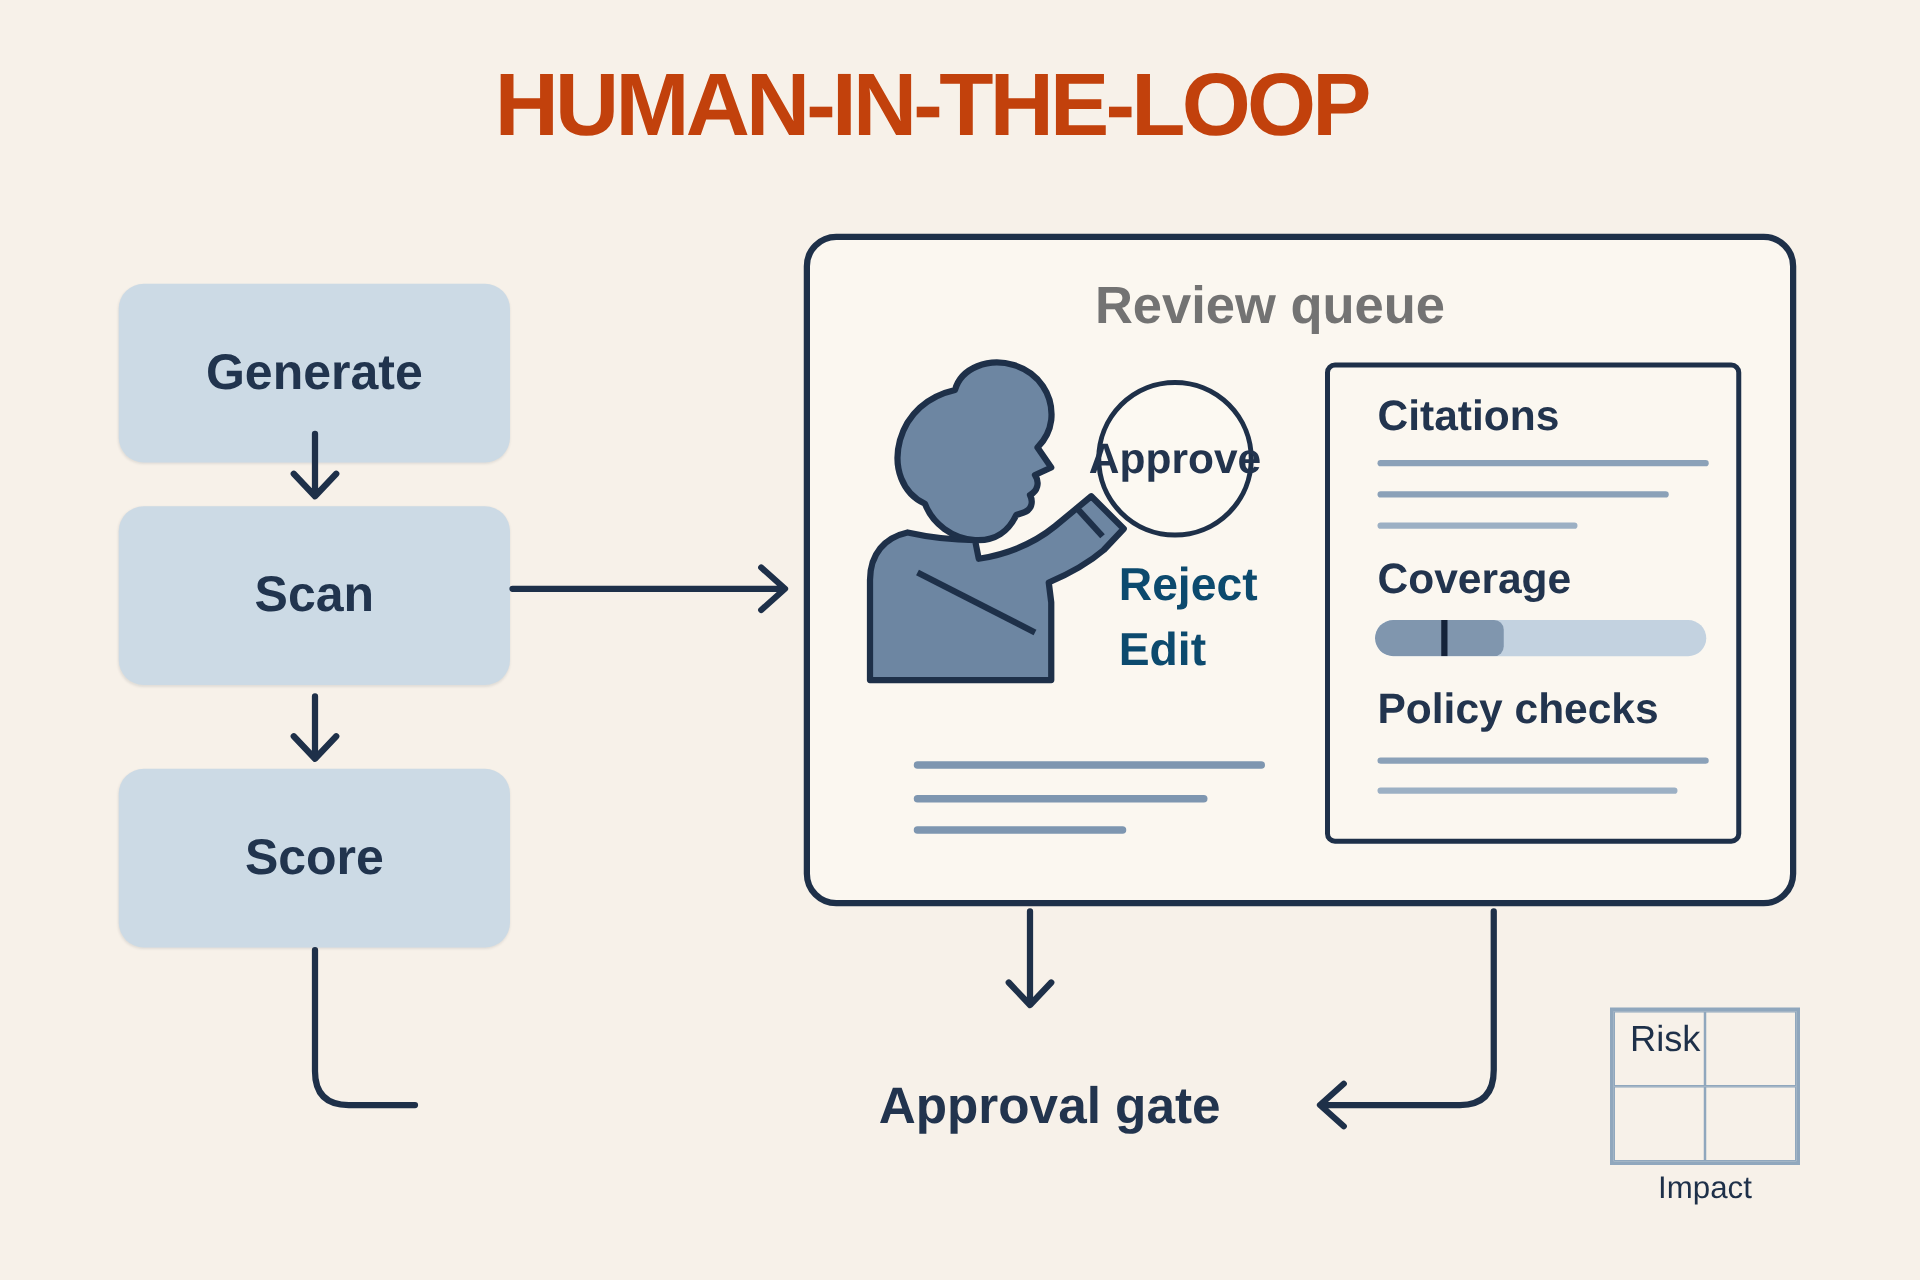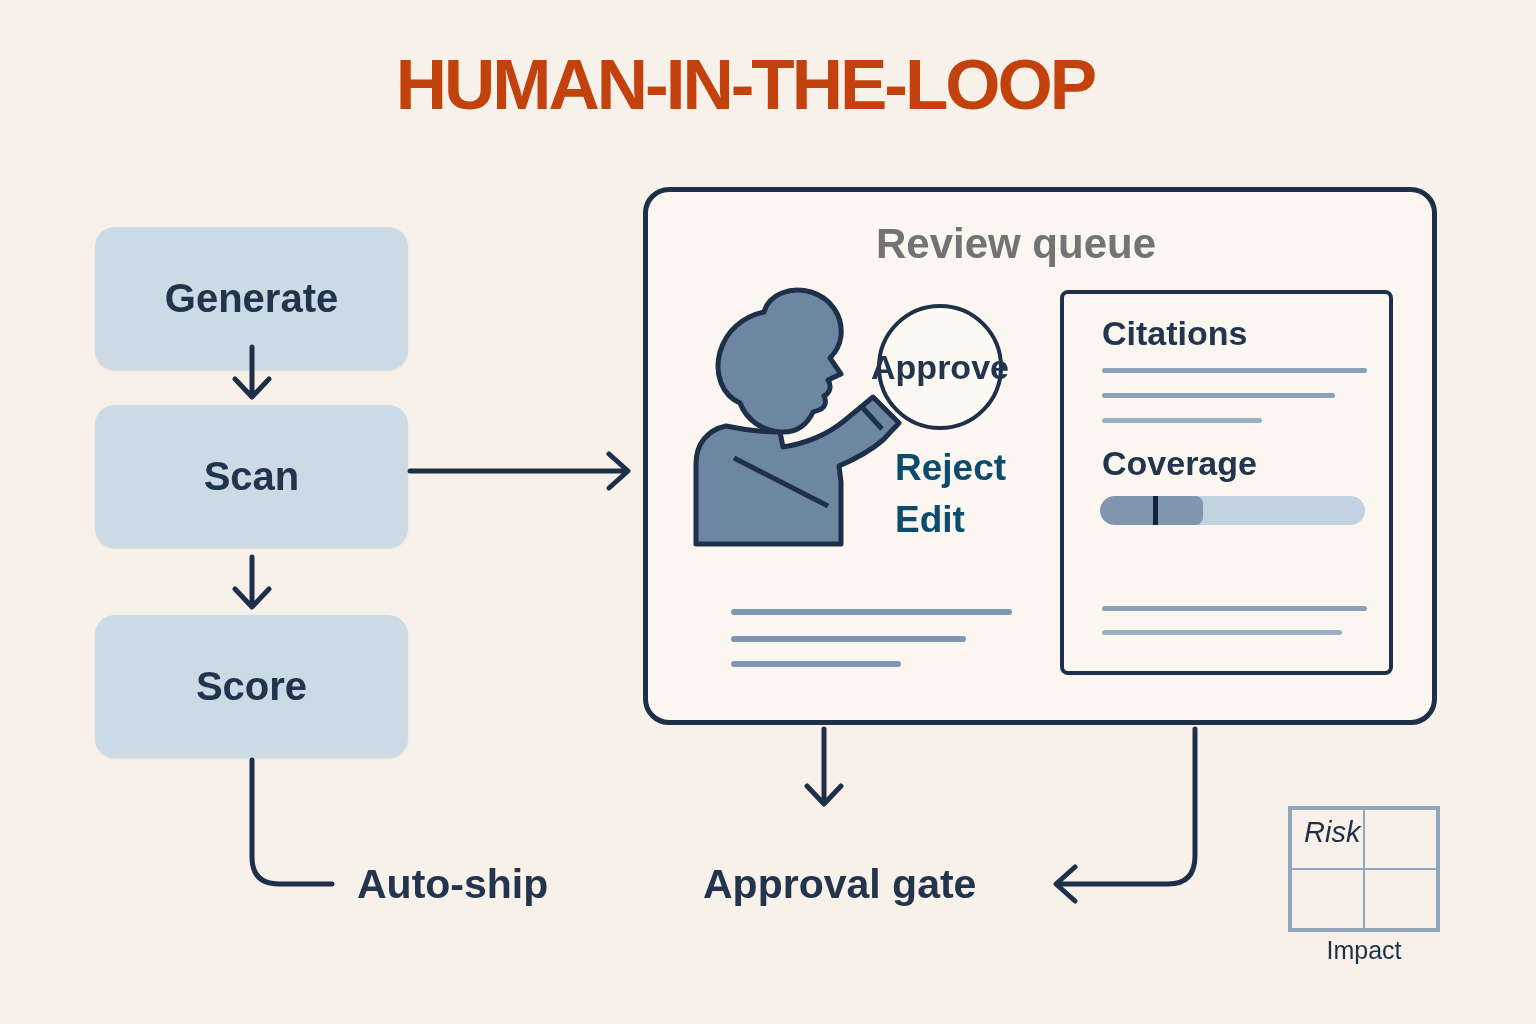--- a/index.html
+++ b/index.html
@@ -78,21 +78,21 @@
   
   .outcome-label { position:absolute; font-size:41px; font-weight:bold; color:#22344e; }
   .auto-ship     { left:357px; top:861px; }
   .approval-gate { left:703px; top:861px; }
   
   .matrix {
     position:absolute; left:1288px; top:806px; width:152px; height:126px;
     display:grid; grid-template-columns:1fr 1fr; grid-template-rows:1fr 1fr;
     border:3px solid #90a7bd;
   }
-  .matrix .cell { border:1.5px solid #90a7bd;font-style:italic; }
+  .matrix .cell { border:1.5px solid #90a7bd; }
   .matrix .cell.risk {
     padding:6px 0 0 12px; font-size:29px; color:#1e3049;
   }
   .matrix-caption {
     position:absolute; left:1288px; top:936px; width:152px;
     text-align:center; font-size:25px; color:#1e3049;
   }
 </style>
 </head>
 <body>
@@ -152,25 +152,25 @@
     <div class="panel-line c-line1"></div>
     <div class="panel-line c-line2"></div>
     <div class="panel-line c-line3"></div>
 
     <div class="panel-heading h-coverage">Coverage</div>
     <div class="coverage-bar">
       <div class="coverage-fill" style="width: 39%;"></div>
       <div class="coverage-tick" style="left: 20%;"></div>
     </div>
 
+    <div class="panel-heading h-policy">Policy checks</div>
     <div class="panel-line p-line1"></div>
     <div class="panel-line p-line2"></div>
   </div>
 
-  <div class="outcome-label auto-ship">Auto-ship</div>
   <div class="outcome-label approval-gate">Approval gate</div>
 
   <div class="matrix">
     <div class="cell risk">Risk</div>
     <div class="cell"></div>
     <div class="cell"></div>
     <div class="cell"></div>
   </div>
   <div class="matrix-caption">Impact</div>
 

